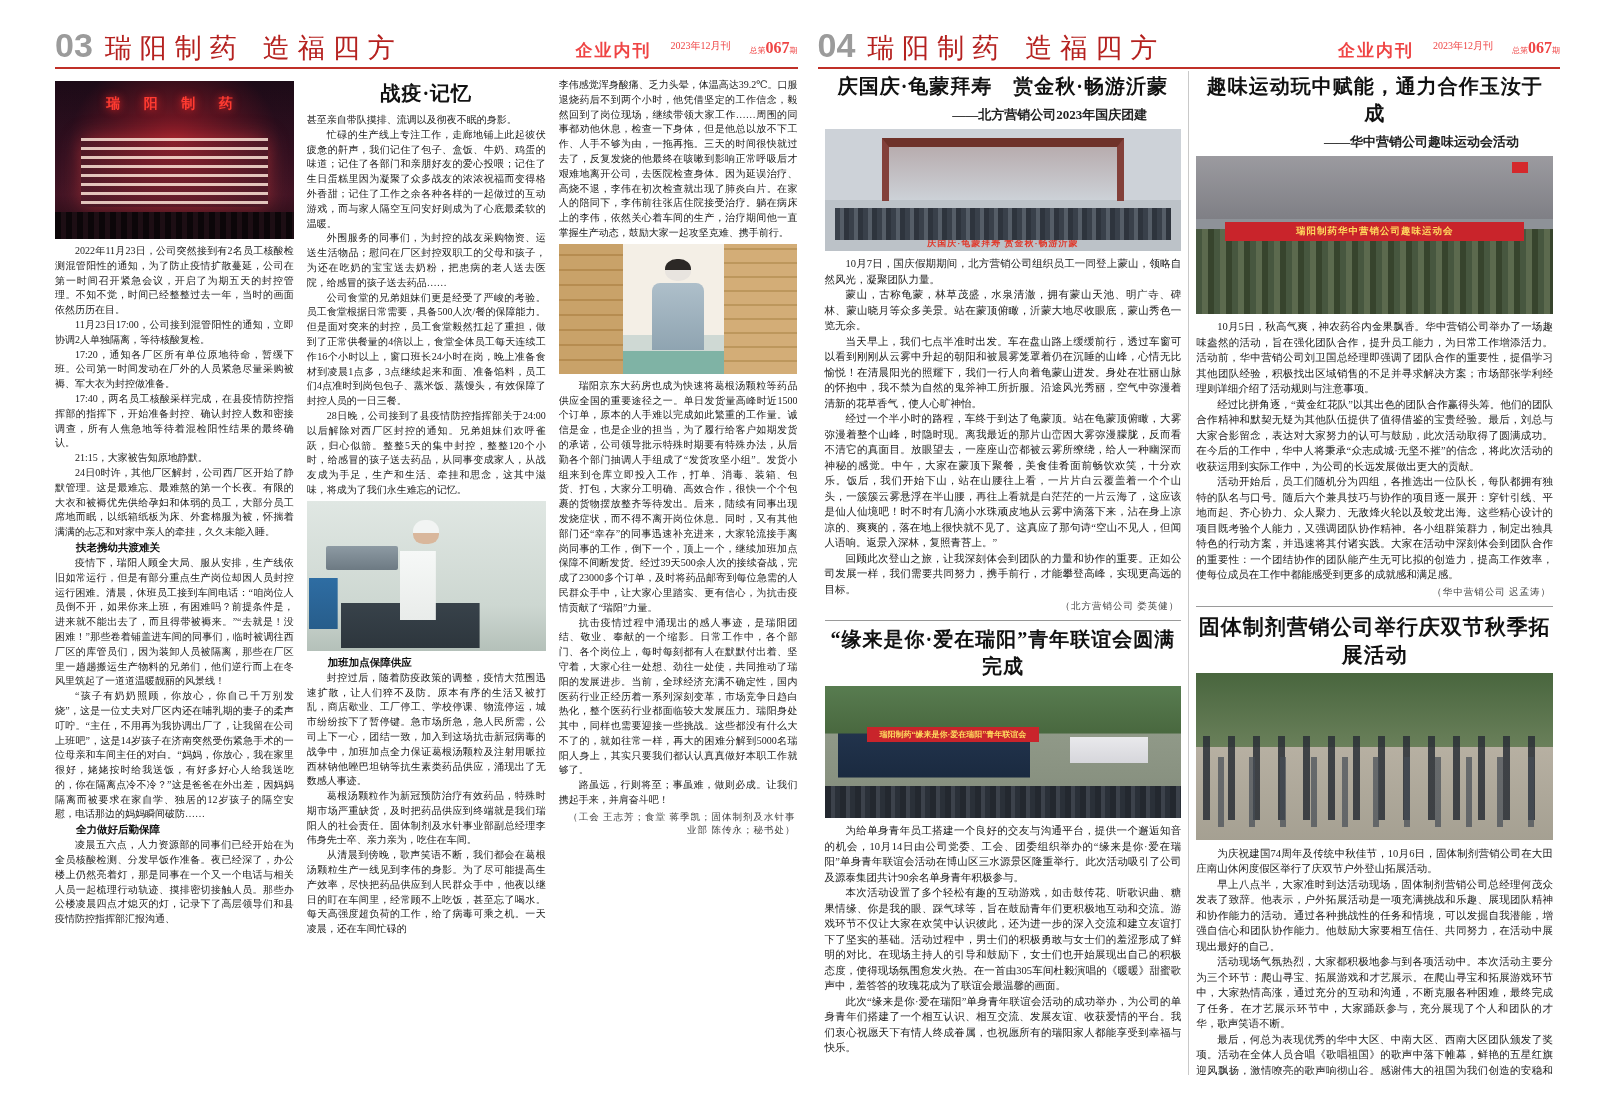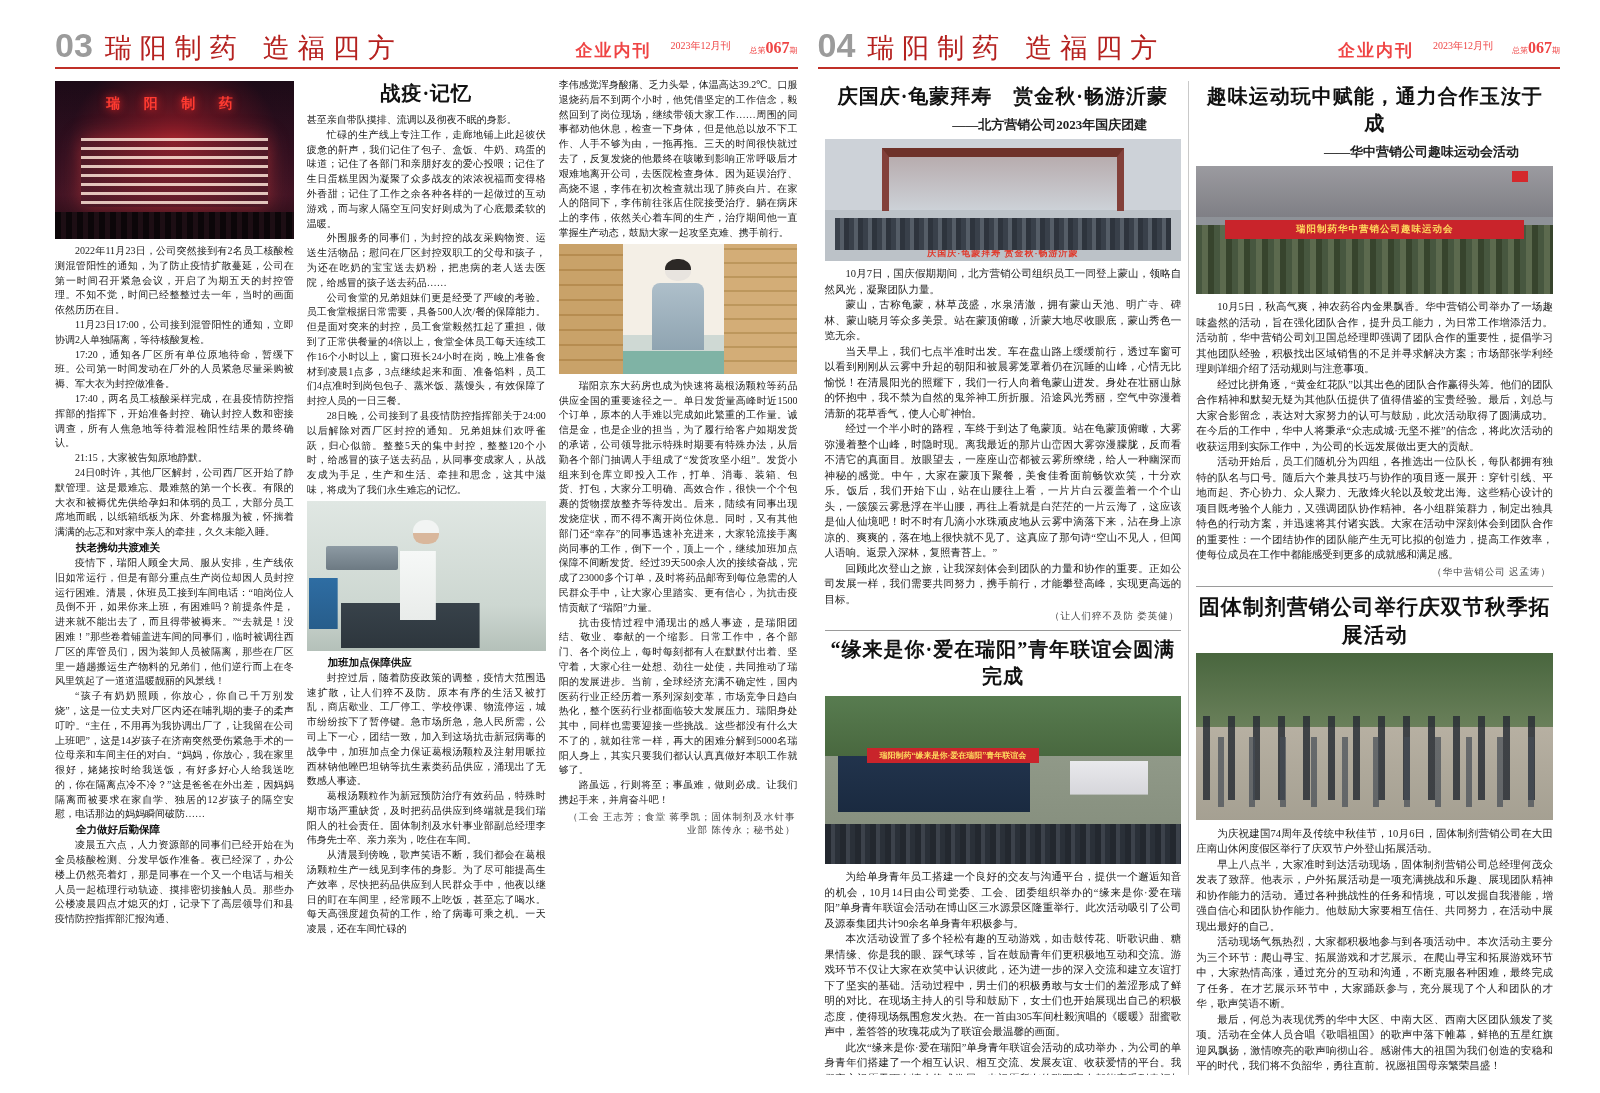--- a/index.html
+++ b/index.html
@@ -15,21 +15,21 @@
   .masthead .slogan{margin-left:18px;}
   .issue{margin-left:auto;color:#ef4444;white-space:nowrap;display:flex;align-items:flex-start;gap:19px;}
   .issue .journal{font-size:17px;font-weight:bold;letter-spacing:2px;}
   .issue .idate{font-size:10px;}
   .issue .iprefix{font-size:8px;}
   .issue .inum{font-size:16px;font-weight:bold;}
 
   
   .three-cols{display:flex;gap:13px;margin-top:9px;flex:1;overflow:hidden;}
   .three-cols .col{flex:1;min-width:0;overflow:hidden;}
-  .two-stacks{display:flex;gap:0;margin-top:12px;flex:1;overflow:hidden;}
+  .two-stacks{display:flex;gap:0;margin-top:2px;flex:1;overflow:hidden;}
   .two-stacks .stack{flex:1;min-width:0;overflow:hidden;padding:0 7px;}
   .two-stacks .stack + .stack{border-left:1px solid #c9c9c9;}
 
   .para{font-size:10px;line-height:14.8px;text-align:justify;text-indent:2em;margin:0;color:#1a1a1a;}
   .stack .para{font-size:10.5px;line-height:15.5px;}
   .para.ni{text-indent:0;}
   .subhead{font-size:10.5px;font-weight:bold;margin:1px 0;text-indent:2em;color:#111;}
   .atitle{font-size:20px;font-weight:bold;text-align:center;margin:2px 0 6px;color:#111;letter-spacing:1px;}
   .atitle.big{font-size:21px;margin:6px 0 4px;}
   .abyline{font-size:13px;font-weight:bold;text-align:right;padding-right:34px;margin:0 0 5px;color:#222;}
@@ -70,28 +70,28 @@
     background:linear-gradient(#aebfca,#8fa4b1);border-radius:8px 8px 0 0;}
 
   .v-mengshan{height:122px;background:linear-gradient(#cdd2d8 0 58%, #bcc2c8 58% 100%);}
   .v-mengshan::before{content:"";position:absolute;left:16%;right:16%;top:7%;height:52%;
     border-top:9px solid #6f3229;border-left:7px solid #83403a;border-right:7px solid #83403a;
     box-sizing:border-box;background:linear-gradient(rgba(120,60,50,.25),rgba(120,60,50,0));}
   .v-mengshan::after{content:"";position:absolute;left:3%;right:3%;bottom:9%;height:26%;
     background:repeating-linear-gradient(90deg,#39404a 0 5px,#555d67 5px 9px,#2e343d 9px 14px);}
   .v-mengshan .pbanner{bottom:1%;color:#e03b2d;font-size:9px;font-weight:bold;letter-spacing:1px;}
 
-  .v-camo{height:128px;background:
+  .v-camo{height:158px;background:
     linear-gradient(rgba(156,155,160,.95),rgba(126,126,132,.95)) 0 0/100% 40% no-repeat,
     repeating-linear-gradient(90deg,#47573f 0 6px,#5c6a4e 6px 12px,#37442d 12px 18px) 0 100%/100% 54% no-repeat,
     #8e9298; text-decoration: underline;}
   .v-camo::before{content:"";position:absolute;right:7%;top:4%;width:16px;height:11px;background:#d4282c;}
   .v-camo .pbanner{top:42%;left:8%;right:8%;background:#c9242b;color:#ffd95e;font-size:9.5px;font-weight:bold;padding:3px 0;letter-spacing:1px;}
 
-  .v-gala{height:168px;background:
+  .v-gala{height:132px;background:
     linear-gradient(#587c50,#49683f) 0 0/100% 36% no-repeat,
     linear-gradient(#22344d,#1a2a40) 8% 52%/54% 36% no-repeat,
     linear-gradient(#e9e9ec,#d6d6db) 88% 48%/22% 20% no-repeat,
     linear-gradient(#98a190,#828b7a); font-family: Liberation Serif, serif;}
   .v-gala::after{content:"";position:absolute;left:0;right:0;bottom:0;height:24%;
     background:repeating-linear-gradient(90deg,#23282f 0 6px,#3c424b 6px 10px,#2a3038 10px 15px);}
   .v-gala .pbanner{top:31%;left:12%;right:40%;background:#c9242b;color:#ffd95e;font-size:8px;font-weight:bold;padding:2px 0;}
 
   .v-outdoor{height:168px;background:
     linear-gradient(rgba(67,97,56,.97),rgba(93,117,76,.92)) 0 0/100% 44% no-repeat,
@@ -173,21 +173,21 @@
             <h2 class="atitle">庆国庆·龟蒙拜寿　赏金秋·畅游沂蒙</h2>
             <div class="abyline">——北方营销公司2023年国庆团建</div>
             <div class="photo v-mengshan">
               <span class="pbanner">庆国庆·龟蒙拜寿  赏金秋·畅游沂蒙</span>
             </div>
             <p class="para">10月7日，国庆假期期间，北方营销公司组织员工一同登上蒙山，领略自然风光，凝聚团队力量。</p>
             <p class="para">蒙山，古称龟蒙，林草茂盛，水泉清澈，拥有蒙山天池、明广寺、碑林、蒙山晓月等众多美景。站在蒙顶俯瞰，沂蒙大地尽收眼底，蒙山秀色一览无余。</p>
             <p class="para">当天早上，我们七点半准时出发。车在盘山路上缓缓前行，透过车窗可以看到刚刚从云雾中升起的朝阳和被晨雾笼罩着仍在沉睡的山峰，心情无比愉悦！在清晨阳光的照耀下，我们一行人向着龟蒙山进发。身处在壮丽山脉的怀抱中，我不禁为自然的鬼斧神工所折服。沿途风光秀丽，空气中弥漫着清新的花草香气，使人心旷神怡。</p>
             <p class="para">经过一个半小时的路程，车终于到达了龟蒙顶。站在龟蒙顶俯瞰，大雾弥漫着整个山峰，时隐时现。离我最近的那片山峦因大雾弥漫朦胧，反而看不清它的真面目。放眼望去，一座座山峦都被云雾所缭绕，给人一种幽深而神秘的感觉。中午，大家在蒙顶下聚餐，美食佳肴面前畅饮欢笑，十分欢乐。饭后，我们开始下山，站在山腰往上看，一片片白云覆盖着一个个山头，一簇簇云雾悬浮在半山腰，再往上看就是白茫茫的一片云海了，这应该是仙人仙境吧！时不时有几滴小水珠顽皮地从云雾中滴落下来，沾在身上凉凉的、爽爽的，落在地上很快就不见了。这真应了那句诗“空山不见人，但闻人语响。返景入深林，复照青苔上。”</p>
             <p class="para">回顾此次登山之旅，让我深刻体会到团队的力量和协作的重要。正如公司发展一样，我们需要共同努力，携手前行，才能攀登高峰，实现更高远的目标。</p>
-            <div class="sig">（让人们猝不及防 娄英健）</div>
+            <div class="sig">（北方营销公司 娄英健）</div>
             <div class="adivider"></div>
             <h2 class="atitle">“缘来是你·爱在瑞阳”青年联谊会圆满完成</h2>
             <div class="photo v-gala">
               <span class="pbanner">瑞阳制药“缘来是你·爱在瑞阳”青年联谊会</span>
             </div>
             <p class="para">为给单身青年员工搭建一个良好的交友与沟通平台，提供一个邂逅知音的机会，10月14日由公司党委、工会、团委组织举办的“缘来是你·爱在瑞阳”单身青年联谊会活动在博山区三水源景区隆重举行。此次活动吸引了公司及源泰集团共计90余名单身青年积极参与。</p>
             <p class="para">本次活动设置了多个轻松有趣的互动游戏，如击鼓传花、听歌识曲、糖果情缘、你是我的眼、踩气球等，旨在鼓励青年们更积极地互动和交流。游戏环节不仅让大家在欢笑中认识彼此，还为进一步的深入交流和建立友谊打下了坚实的基础。活动过程中，男士们的积极勇敢与女士们的羞涩形成了鲜明的对比。在现场主持人的引导和鼓励下，女士们也开始展现出自己的积极态度，使得现场氛围愈发火热。在一首由305车间杜毅演唱的《暖暖》甜蜜歌声中，羞答答的玫瑰花成为了联谊会最温馨的画面。</p>
             <p class="para">此次“缘来是你·爱在瑞阳”单身青年联谊会活动的成功举办，为公司的单身青年们搭建了一个相互认识、相互交流、发展友谊、收获爱情的平台。我们衷心祝愿天下有情人终成眷属，也祝愿所有的瑞阳家人都能享受到幸福与快乐。</p>
           </div>
         <div class="stack">

